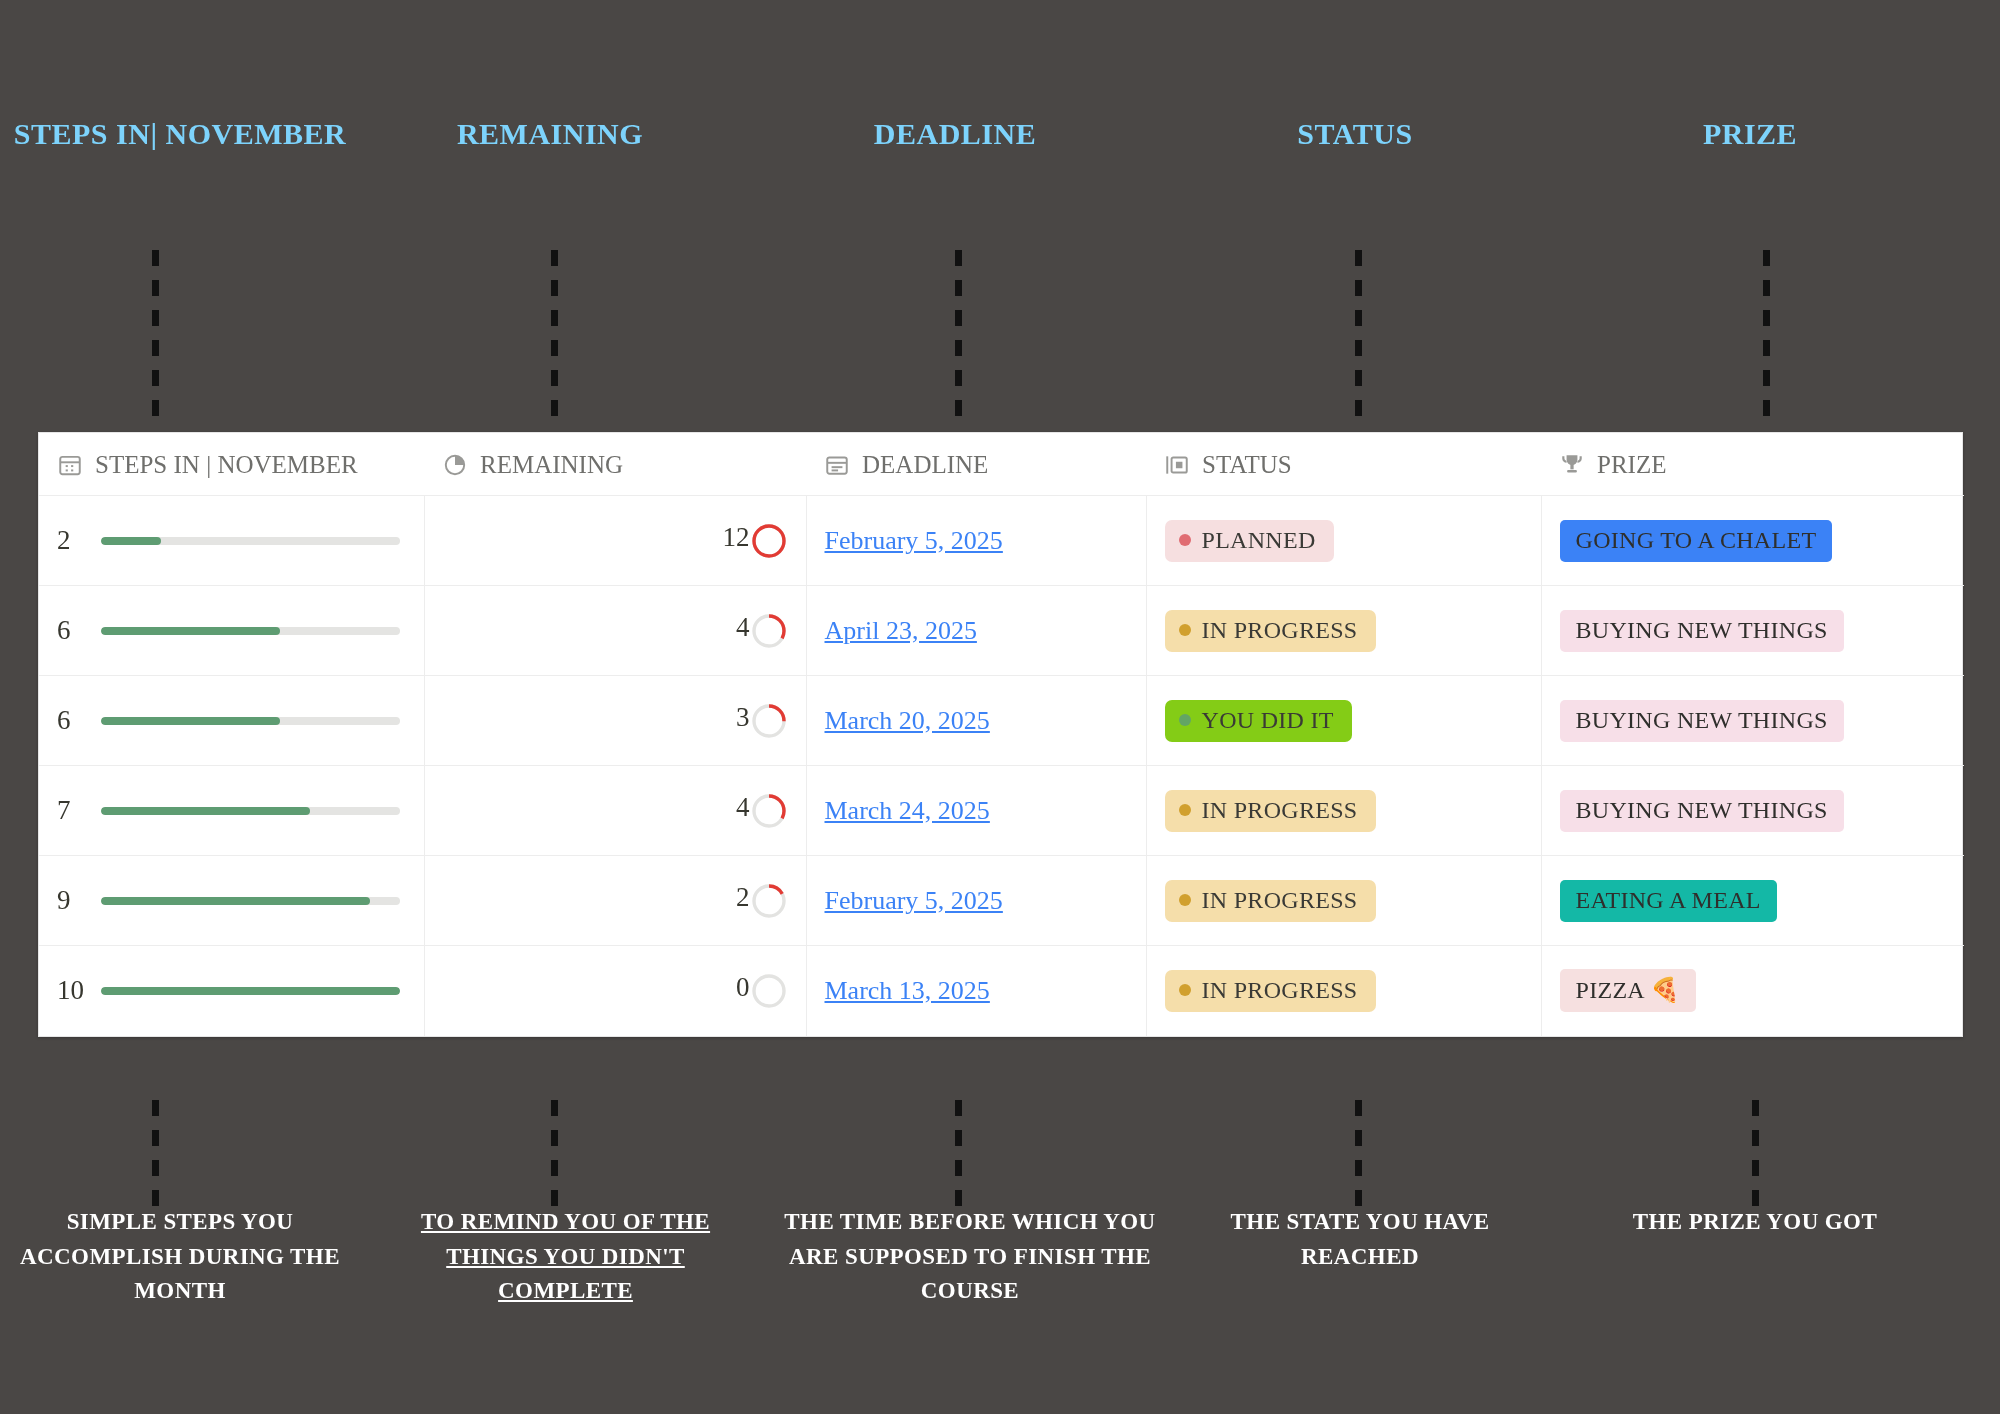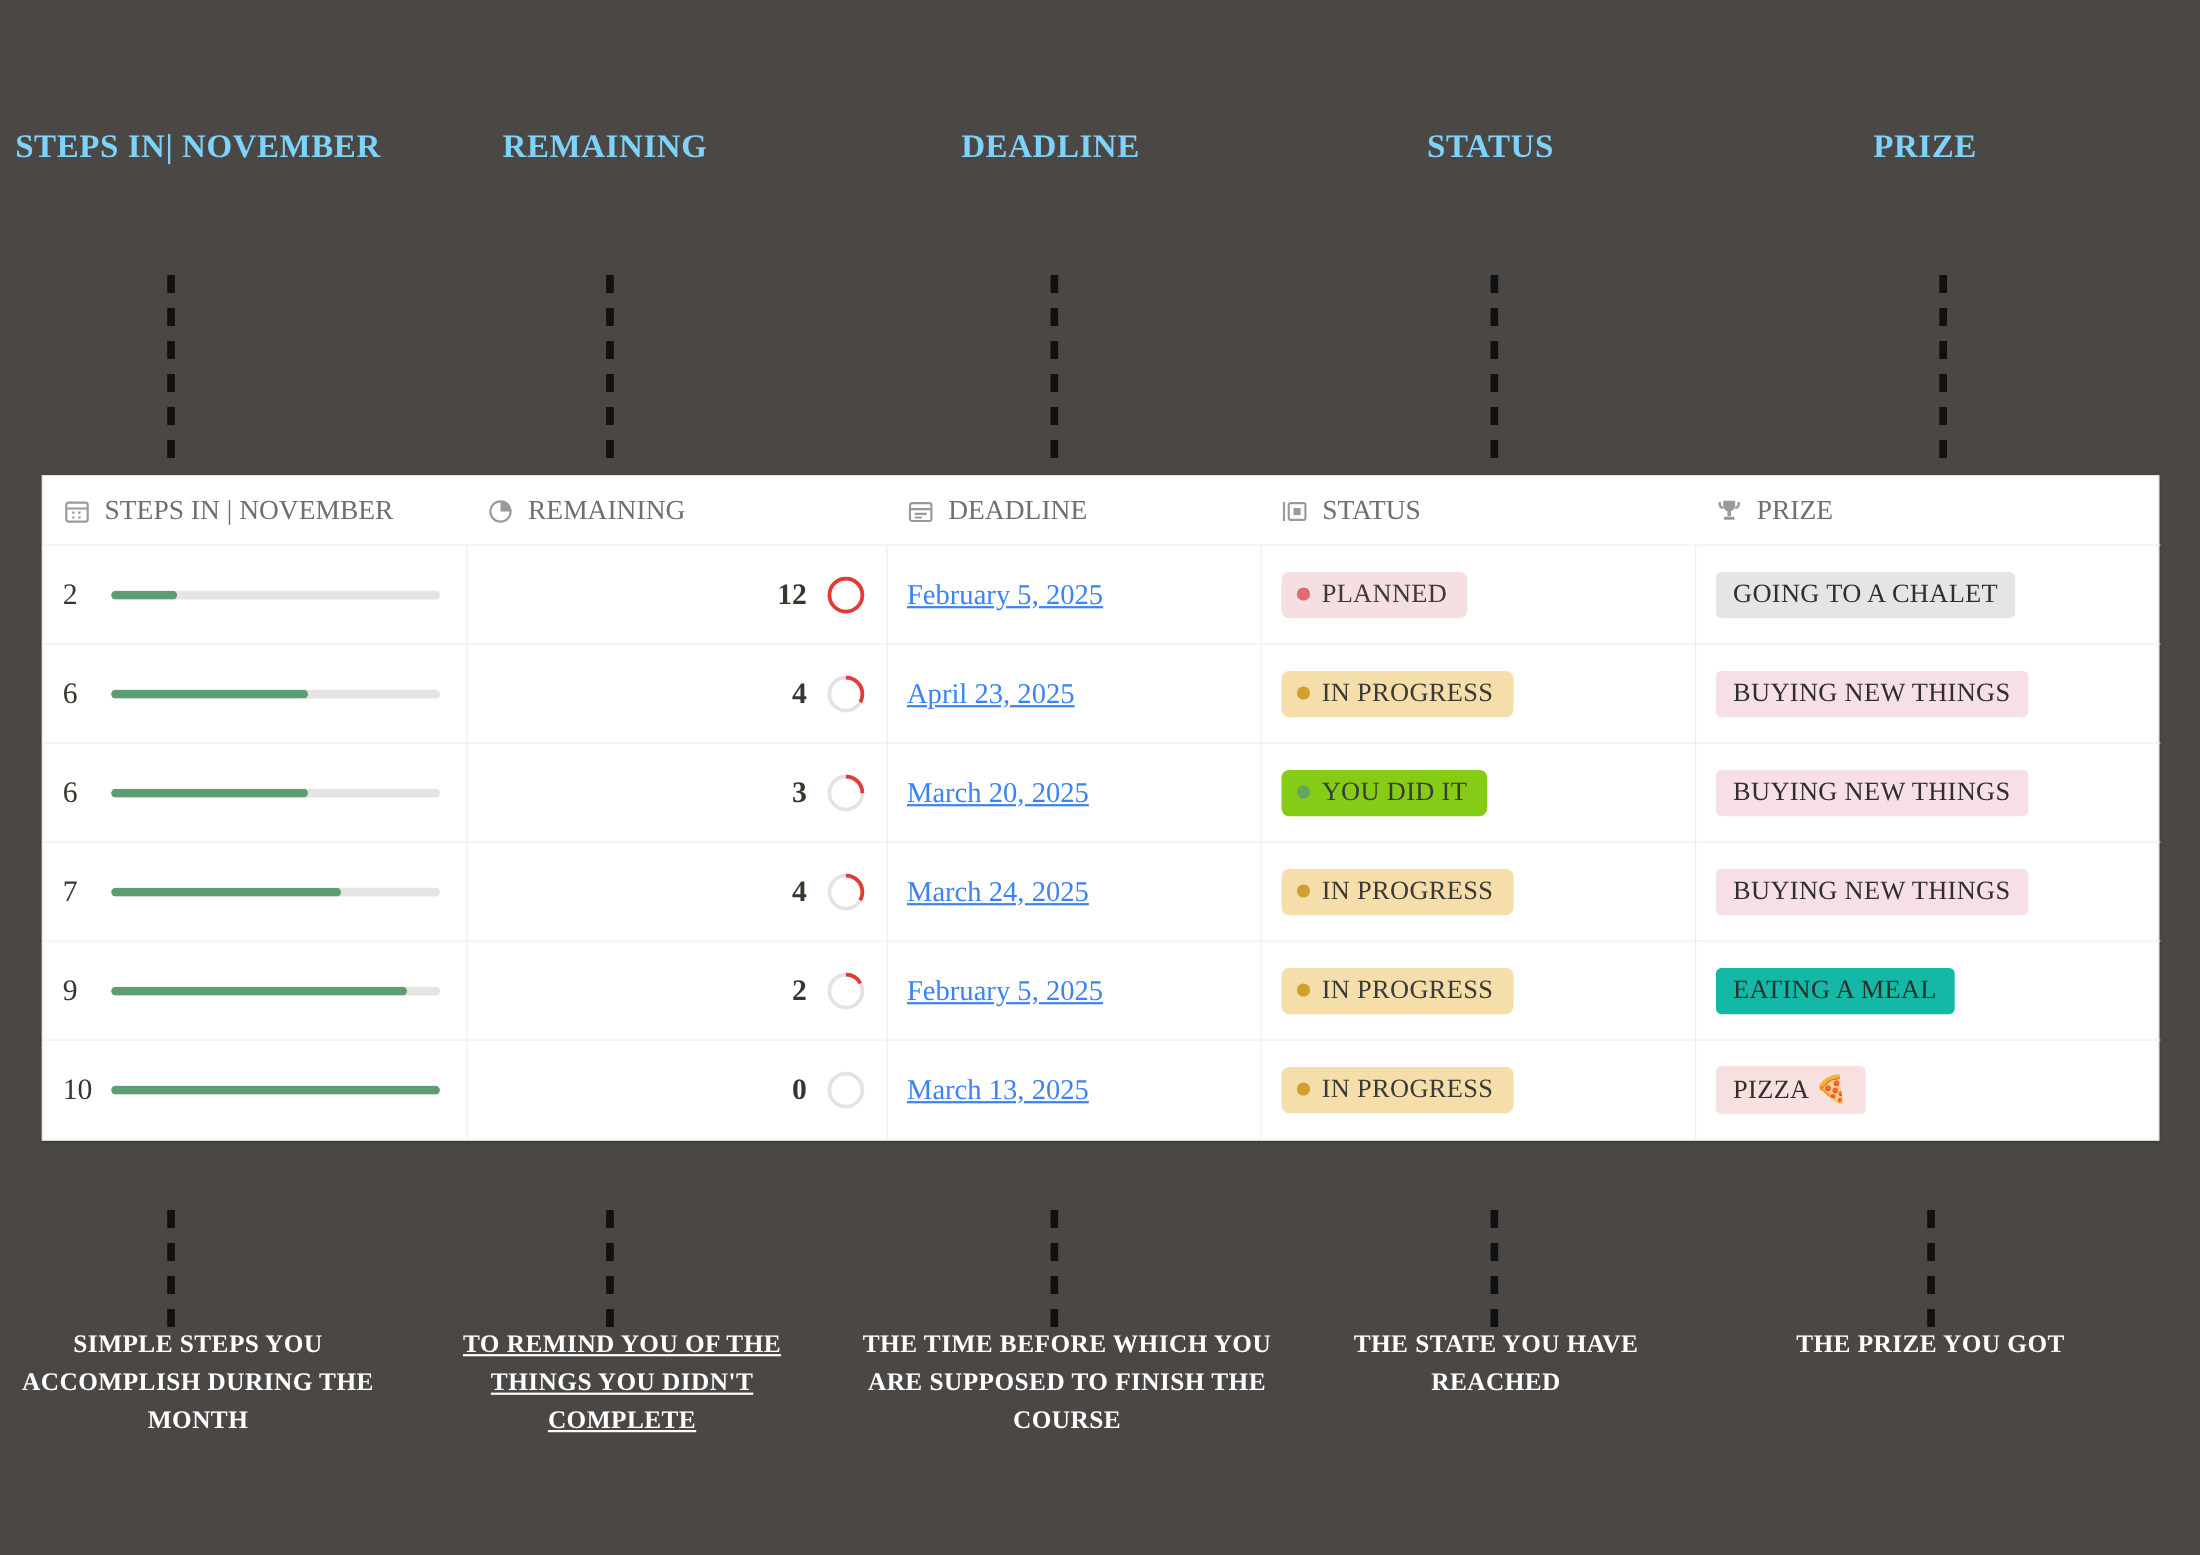--- a/index.html
+++ b/index.html
@@ -82,21 +82,21 @@
   .steps-cell { display: flex; align-items: center; gap: 14px; }
   .steps-num { font-size: 27px; color: #37372f; min-width: 30px; }
   .bar-track {
     position: relative; flex: 1; height: 8px;
     background: #e4e4e2; border-radius: 5px; overflow: hidden;
     margin-right: 6px;
   }
   .bar-fill { position: absolute; left: 0; top: 0; height: 100%; background: #5e9c72; border-radius: 5px; }
 
   
-  .rem-cell { display: flex; align-items: center; justify-content: flex-end; gap: 16px; font-weight: bold; }
+  .rem-cell { display: flex; justify-content: flex-end; gap: 0; }
   .rem-num { font-size: 27px; color: #37372f; }
   .ring { width: 38px; height: 38px; display: block; }
 
   
   .pill {
     display: inline-flex; align-items: center; gap: 11px;
     padding: 7px 18px 8px 14px;
     border-radius: 7px;
     font-size: 24px;
     letter-spacing: 0.3px;
@@ -246,21 +246,21 @@
                     <circle cx="19" cy="19" r="15" fill="none" stroke="#e23b34" stroke-width="3.4" stroke-dasharray="94.25 0.00" stroke-dashoffset="0" transform="rotate(-90 19 19)" stroke-linecap="butt"></circle>
                   </svg>
                 </span>
               </div>
             </td>
             <td><span class="date">February 5, 2025</span></td>
             <td><span class="pill" style="background:#f6dfe0">
                 <span class="dot" style="background:#e06c72"></span>
                 <span>PLANNED</span>
               </span></td>
-            <td><span class="chip" style="background:#e5e5e5">GOING TO A CHALET</span></td>
+            <td><span class="chip" style="background:#3b82f6">GOING TO A CHALET</span></td>
           </tr>
           <tr>
             <td>
               <div class="steps-cell">
                 <span class="steps-num">6</span>
                 <span class="bar-track">
                   <span class="bar-fill" style="width:60%"></span>
                 </span>
               </div>
             </td>

